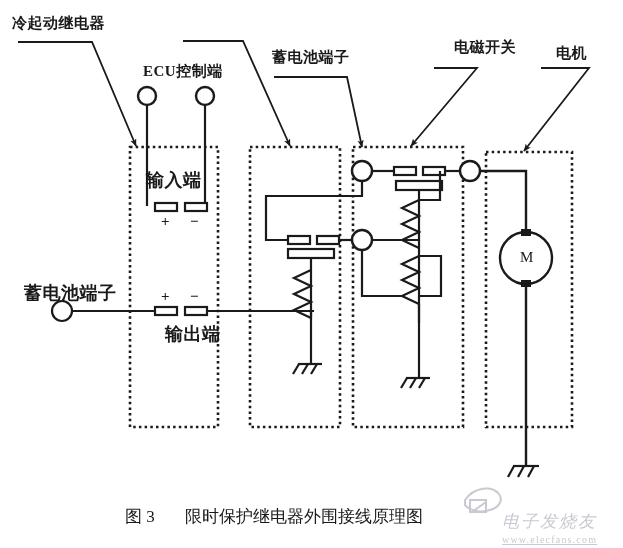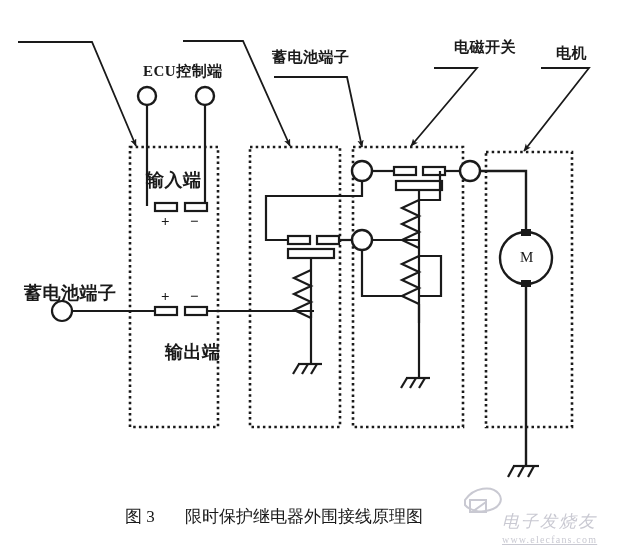--- a/index.html
+++ b/index.html
@@ -218,33 +218,34 @@
     </g>
 
     <g fill="none" stroke="#c9c9d2" stroke-width="2">
       <path d="M465,500 C474,487 492,485 499,494 C504,501 498,508 490,510
                C481,513 470,511 465,505 Z"></path>
       <path d="M472,512 L486,502"></path>
       <rect x="470" y="500" width="16" height="12"></rect>
     </g>
   </svg>
 
+  <div class="lbl lbl-top" style="left:12px; top:14px;">冷起动继电器</div>
 
 
   <div class="lbl lbl-top" style="left:143px; top:62px;">ECU控制端</div>
 
   <div class="lbl lbl-top" style="left:272px; top:48px;">蓄电池端子</div>
 
   <div class="lbl lbl-top" style="left:430px; top:38px;padding-left:24px;">电磁开关</div>
 
   <div class="lbl lbl-top" style="left:556px; top:44px;">电机</div>
 
   <div class="lbl lbl-inner" style="left:146px; top:168px;">输入端</div>
 
-  <div class="lbl lbl-inner" style="left:146px; top:340px;padding-left:19px;">输出端</div>
+  <div class="lbl lbl-inner" style="left:146px; top:322px;padding-left:19px;">输出端</div>
 
   <div class="lbl lbl-inner" style="left:24px; top:281px;">蓄电池端子</div>
 
   <div class="sign" style="left:161px; top:213px;">+</div>
   <div class="sign" style="left:190px; top:213px;">−</div>
   <div class="sign" style="left:161px; top:288px;">+</div>
   <div class="sign" style="left:190px; top:288px;">−</div>
 
   <div class="motor-letter" style="left:520px; top:249px;">M</div>
 

